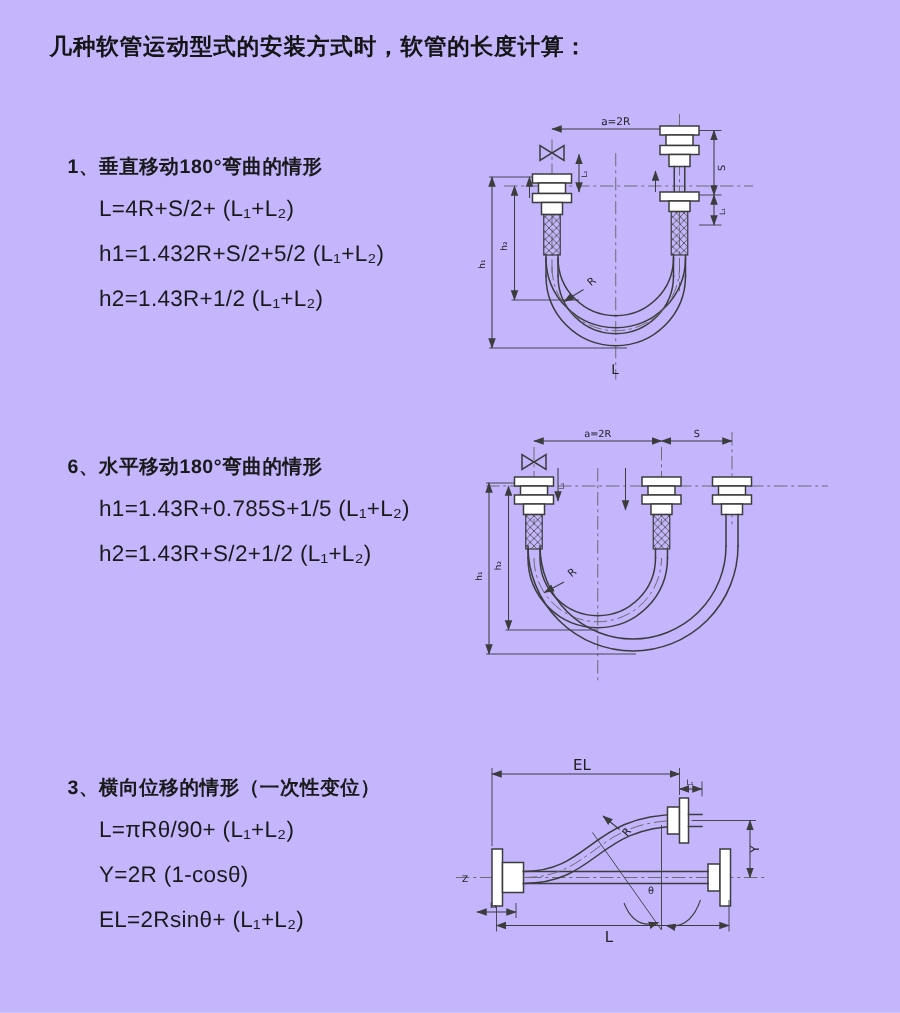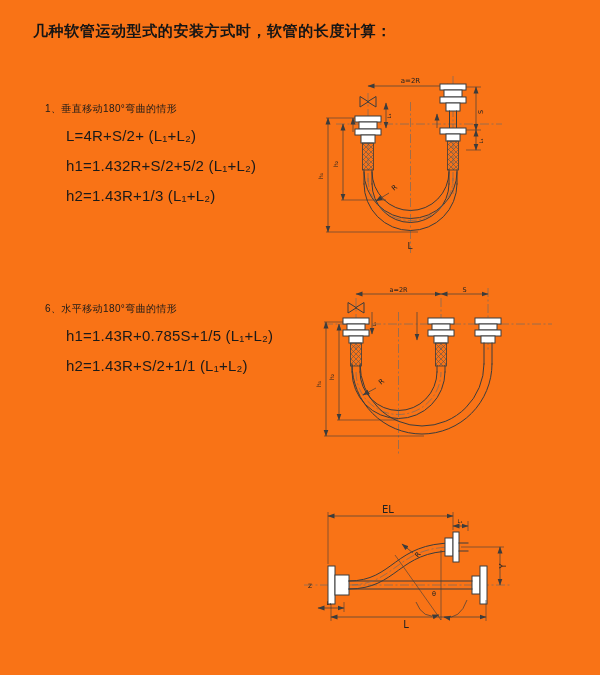--- a/index.html
+++ b/index.html
@@ -1,21 +1,21 @@
 <!DOCTYPE html>
 <html><head>
 <meta charset="utf-8">
 <style>
   html,body{margin:0;padding:0}
   body{width:600px;height:675px;background:#fff;position:relative;overflow:hidden;
        font-family:"Liberation Sans","DejaVu Sans",sans-serif;color:#1e1e1e}
-  .page{position:absolute;inset:0;background:#f97316}
+  .page{position:absolute;inset:0;background:#c4b5fd}
   .title{position:absolute;left:33px;top:22px;font-size:15px;font-weight:700;letter-spacing:.6px;color:#151515}
   .sec{position:absolute;left:45px}
-  .sec-heading{font-size:10px;font-weight:400;letter-spacing:.4px;color:#1a1a1a;margin-bottom:11px}
+  .sec-heading{font-size:13px;font-weight:700;letter-spacing:.4px;color:#1a1a1a;margin-bottom:11px}
   .formula{font-size:15px;margin-left:21px;margin-bottom:13px;letter-spacing:.2px;color:#1a1a1a}
   svg.diagram{position:absolute}
   svg .ln{stroke:#3c3c3c;stroke-width:1;fill:none;stroke-linecap:square}
   svg .fl{stroke:#3c3c3c;stroke-width:1;fill:#fff}
   svg .braid{stroke:#3c3c3c;stroke-width:.8;fill:url(#braid1)}
   svg .braid2{stroke:#3c3c3c;stroke-width:.8;fill:url(#braid2)}
   svg .dim{stroke:#3c3c3c;stroke-width:.7;fill:none}
   svg .ext{stroke:#3c3c3c;stroke-width:.6;fill:none}
   svg .cl{stroke:#6a6a6a;stroke-width:.65;stroke-dasharray:9 2.5 2 2.5;fill:none}
   svg text{fill:#222;font-family:"DejaVu Sans",sans-serif}
@@ -24,29 +24,35 @@
 <body>
 
 <div class="page">
 
   <div class="title">几种软管运动型式的安装方式时，软管的长度计算：</div>
 
   <div class="sec" style="top:102px">
     <div class="sec-heading">1、垂直移动180°弯曲的情形</div>
     <div class="formula">L=4R+S/2+ (L₁+L₂)</div>
     <div class="formula">h1=1.432R+S/2+5/2 (L₁+L₂)</div>
-    <div class="formula">h2=1.43R+1/3 (L₁+L₂)</div>
+    <div class="formula">h2=1.43R+1/2 (L₁+L₂)</div>
   </div>
 
   <div class="sec" style="top:302px">
     <div class="sec-heading">6、水平移动180°弯曲的情形</div>
     <div class="formula">h1=1.43R+0.785S+1/5 (L₁+L₂)</div>
-    <div class="formula">h2=1.43R+S/2+1/1 (L₁+L₂)</div>
+    <div class="formula">h2=1.43R+S/2+1/2 (L₁+L₂)</div>
   </div>
 
+  <div class="sec" style="top:516px">
+    <div class="sec-heading">3、横向位移的情形（一次性变位）</div>
+    <div class="formula">L=πRθ/90+ (L₁+L₂)</div>
+    <div class="formula">Y=2R (1-cosθ)</div>
+    <div class="formula">EL=2Rsinθ+ (L₁+L₂)</div>
+  </div>
 
   <svg class="diagram" style="left:306px;top:72px" width="240" height="186" viewBox="0 0 240 186">
     <defs>
       <pattern id="braid1" width="5" height="5" patternUnits="userSpaceOnUse">
         <path d="M0,0 L5,5 M5,0 L0,5" stroke="#555" stroke-width="0.6"></path>
       </pattern>
       <marker id="ar1" markerWidth="8" markerHeight="7" refX="6.5" refY="3.5" orient="auto-start-reverse" markerUnits="userSpaceOnUse">
         <path d="M0,1 L7,3.5 L0,6 Z" fill="#3c3c3c"></path>
       </marker>
     </defs>

